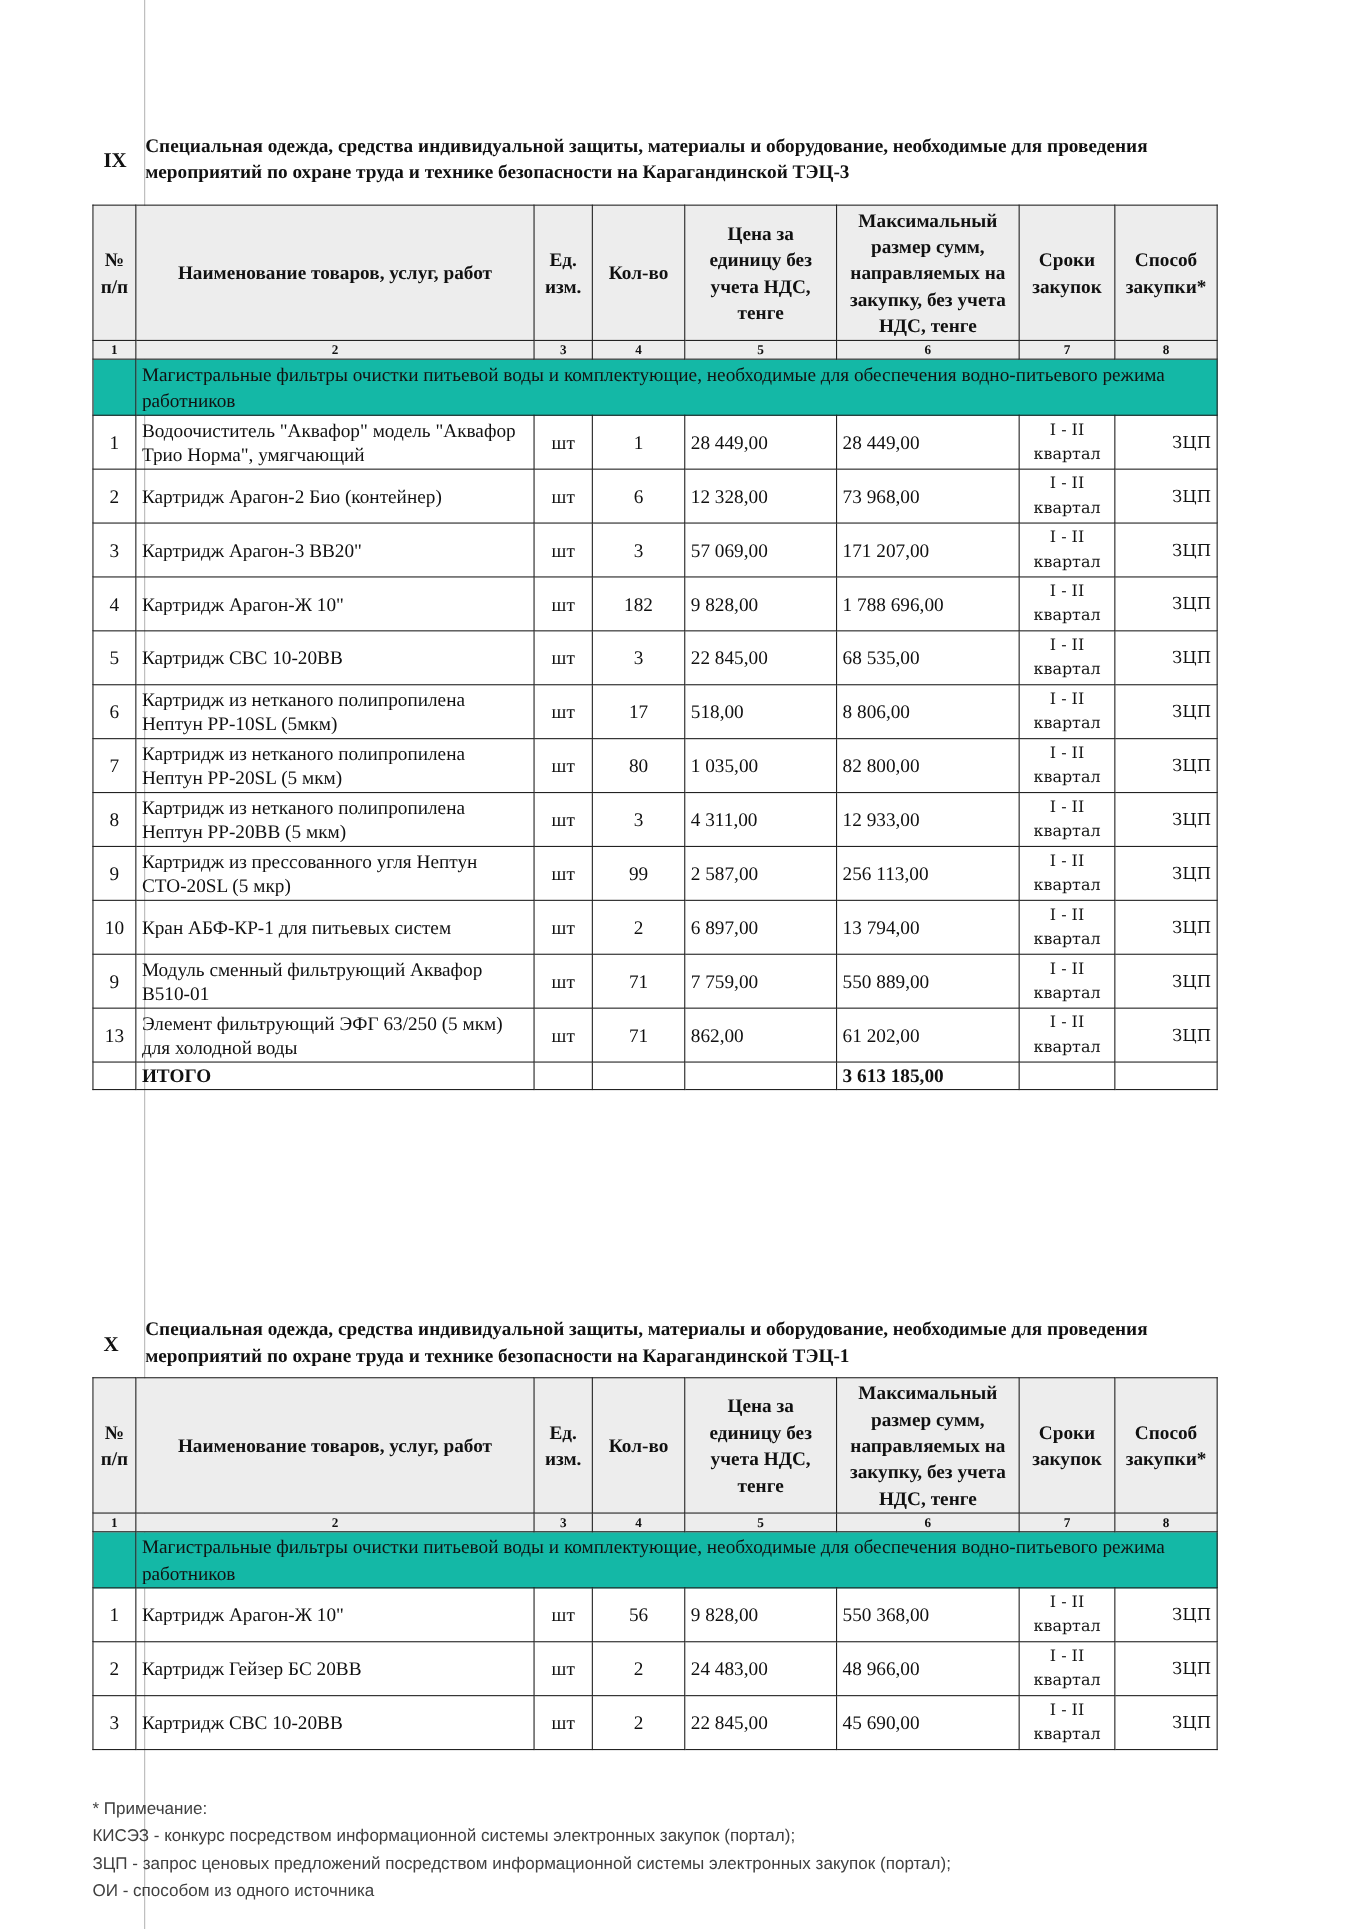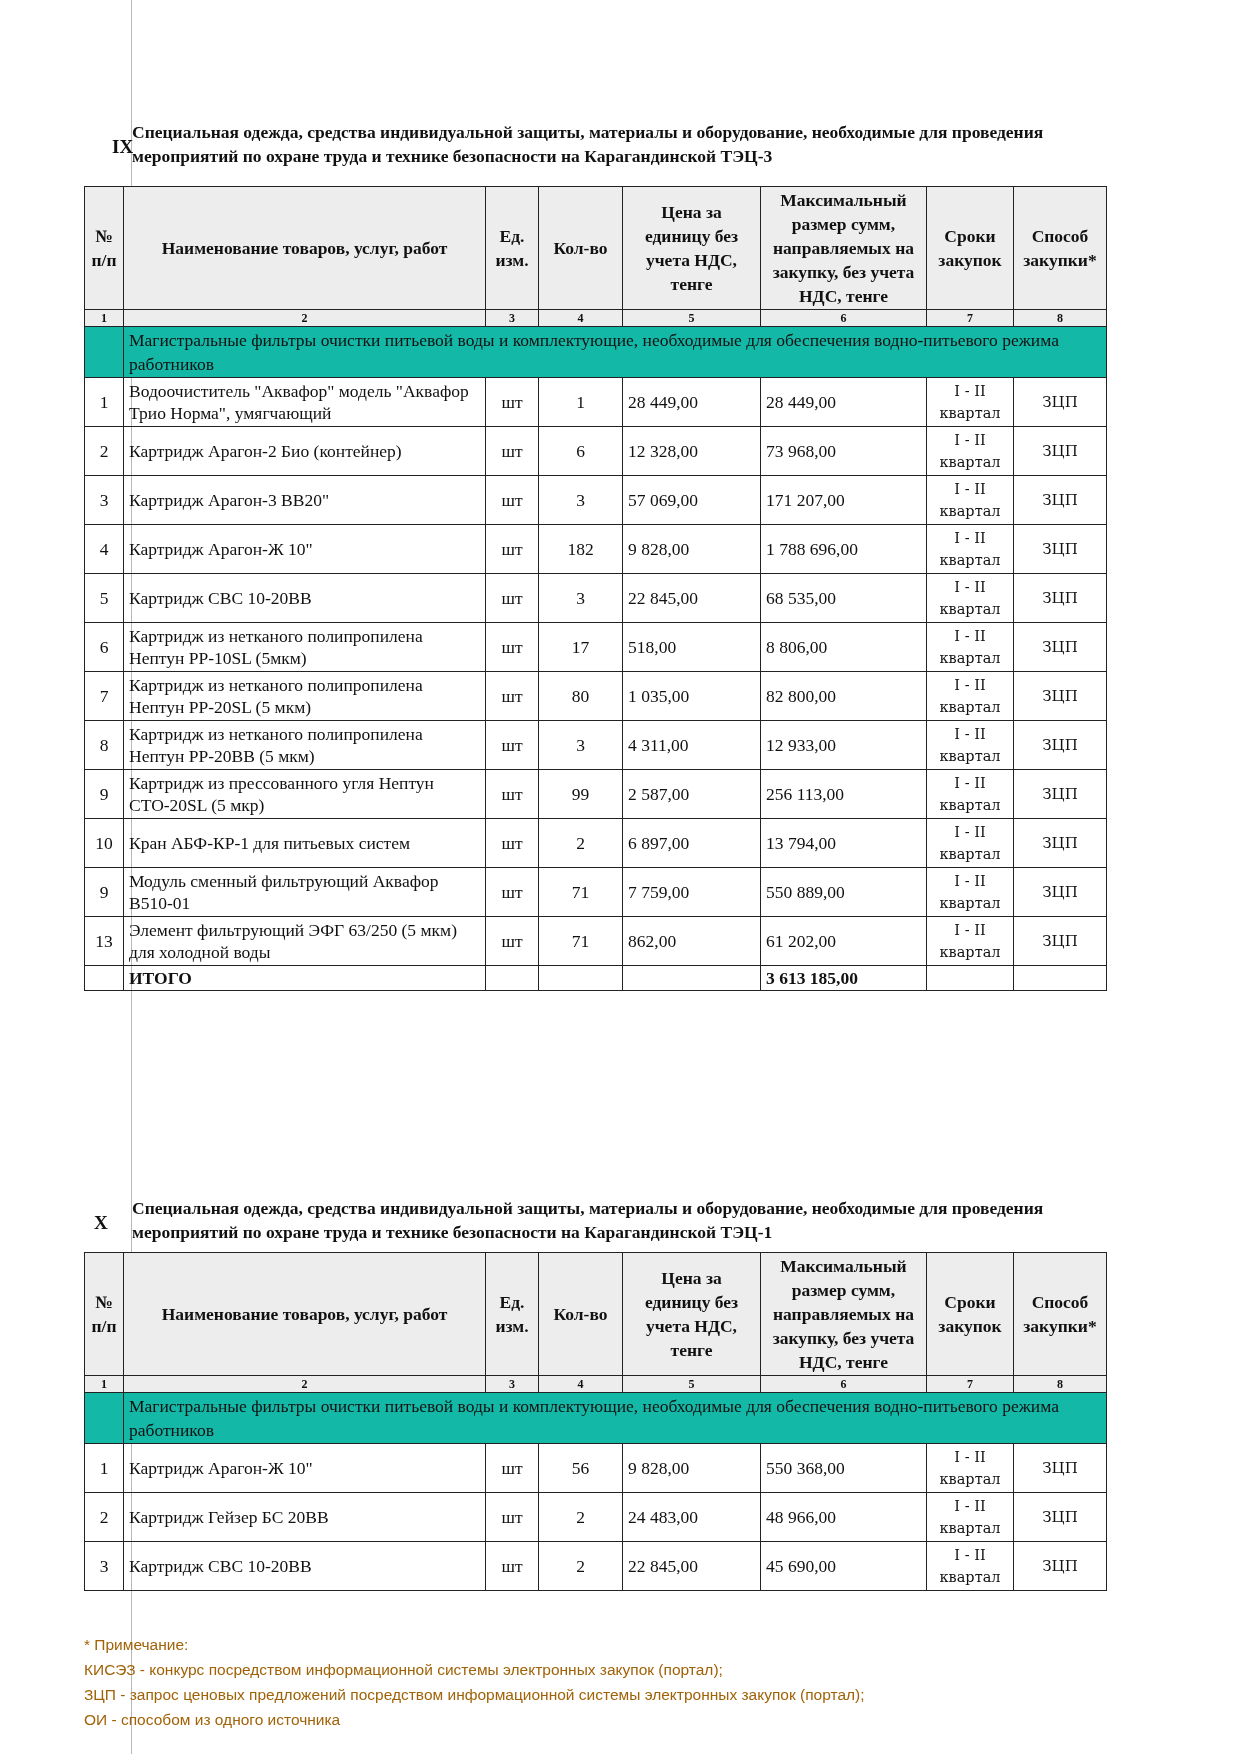--- a/index.html
+++ b/index.html
@@ -29,34 +29,34 @@
   table.doc th {
     background: #ededed; font-weight: bold; text-align: center; line-height: 24px; font-size: 17.5px;
   }
   .colnum td { background: #ededed; font-size: 12px; font-weight: bold; text-align: center; height: 16px; padding: 0; line-height: 14px; }
   .group td { background: #14b8a6; font-weight: normal; line-height: 24px; height: 50px; }
   tr.item td { height: 48px; line-height: 22px; }
   td.c { text-align: center; }
   td.r { }
   td.l { text-align: left; }
   td.term { text-align: center; font-family: "DejaVu Serif", serif; font-size: 14.5px; line-height: 22px; padding: 0 2px; margin-top: 16px; }
-  td.method { text-align: center; font-family: "DejaVu Serif", serif; font-size: 15px; }
+  td.method { text-align: right; font-family: "DejaVu Serif", serif; font-size: 15px; }
   tr.total td { height: 24px; font-weight: bold; }
   .notes {
     position: absolute; left: 84px; top: 1632px; font-family: "Liberation Sans", "DejaVu Sans", sans-serif;
-    font-size: 15.5px; line-height: 25px; color: #a16207;
+    font-size: 15.5px; line-height: 25px; color: #404040;
   }
 </style>
 </head>
 <body>
 
 <div class="scanline"></div>
 
 <div class="section-head" style="top:120px;">
-  <span class="section-num" style="top:16px;margin-left:18px;">IX</span>
+  <span class="section-num" style="top:16px;">IX</span>
   <div class="section-title" style="top:0;">Специальная одежда, средства индивидуальной защиты, материалы и оборудование, необходимые для проведения мероприятий по охране труда и технике безопасности на Карагандинской ТЭЦ-3</div>
 </div>
 
 <table class="doc" style="top:186px;">
   <colgroup>
     <col style="width:39px">
       <col style="width:362px">
       <col style="width:53px">
       <col style="width:84px">
     <col style="width:138px">

